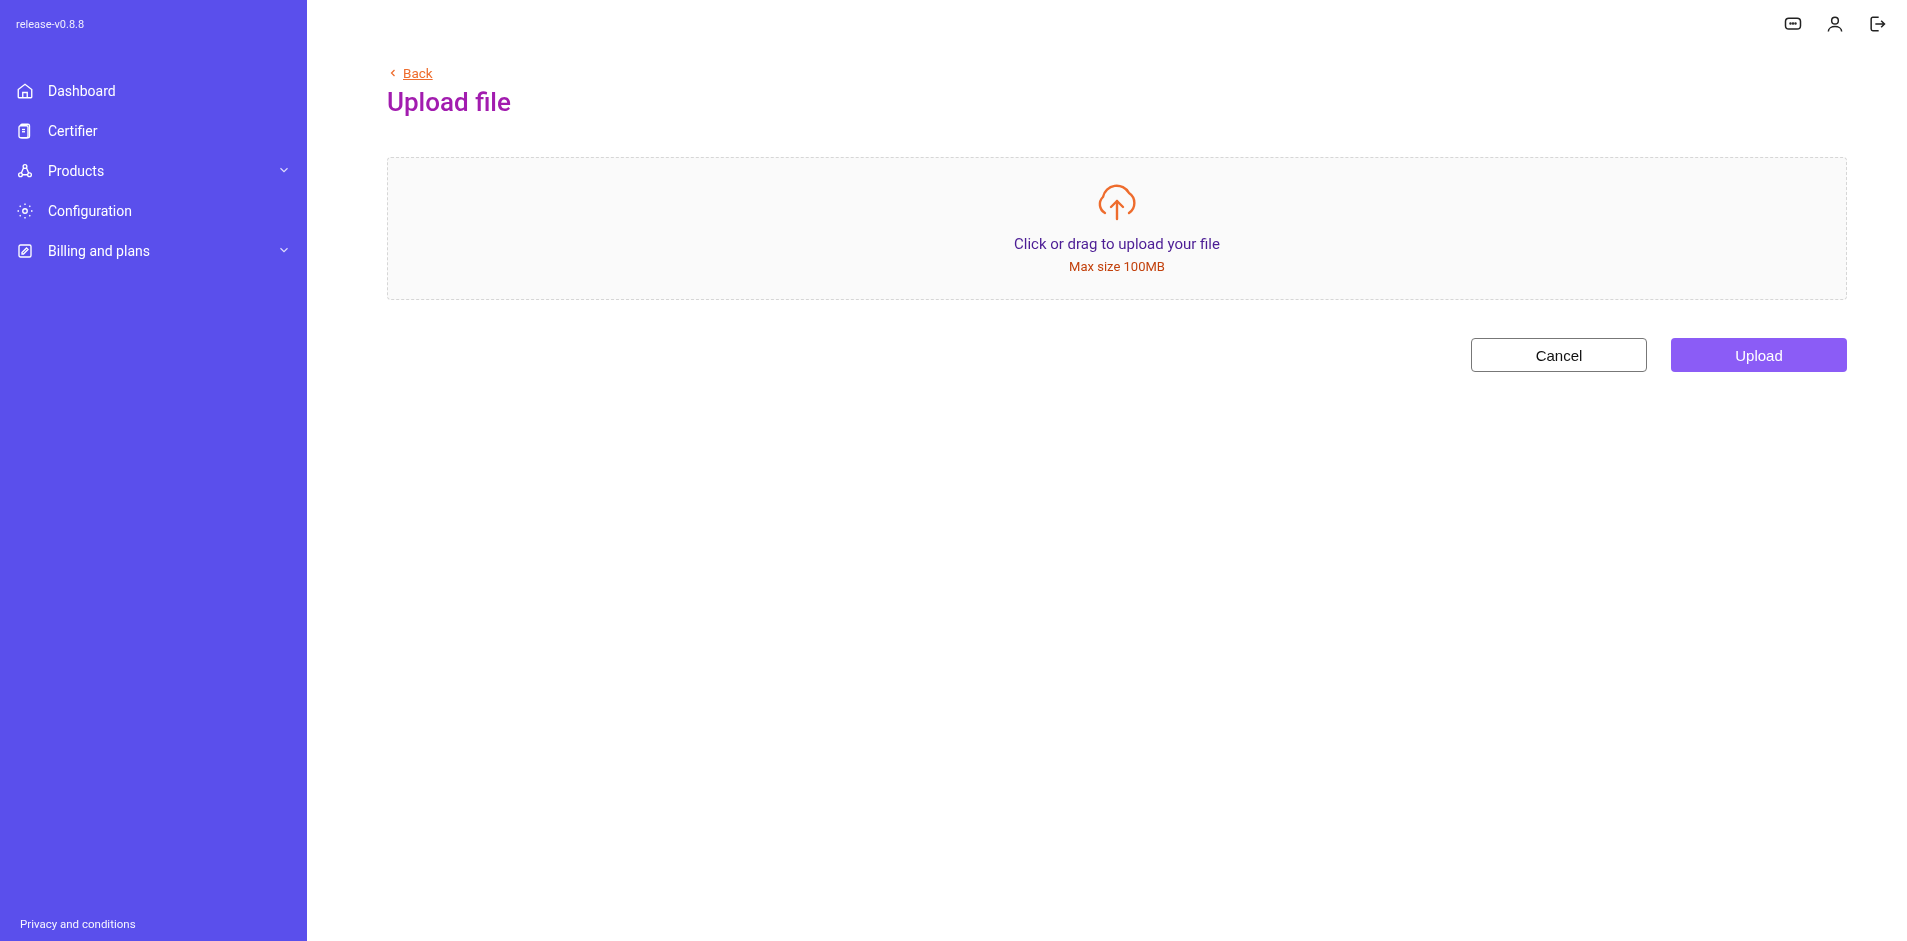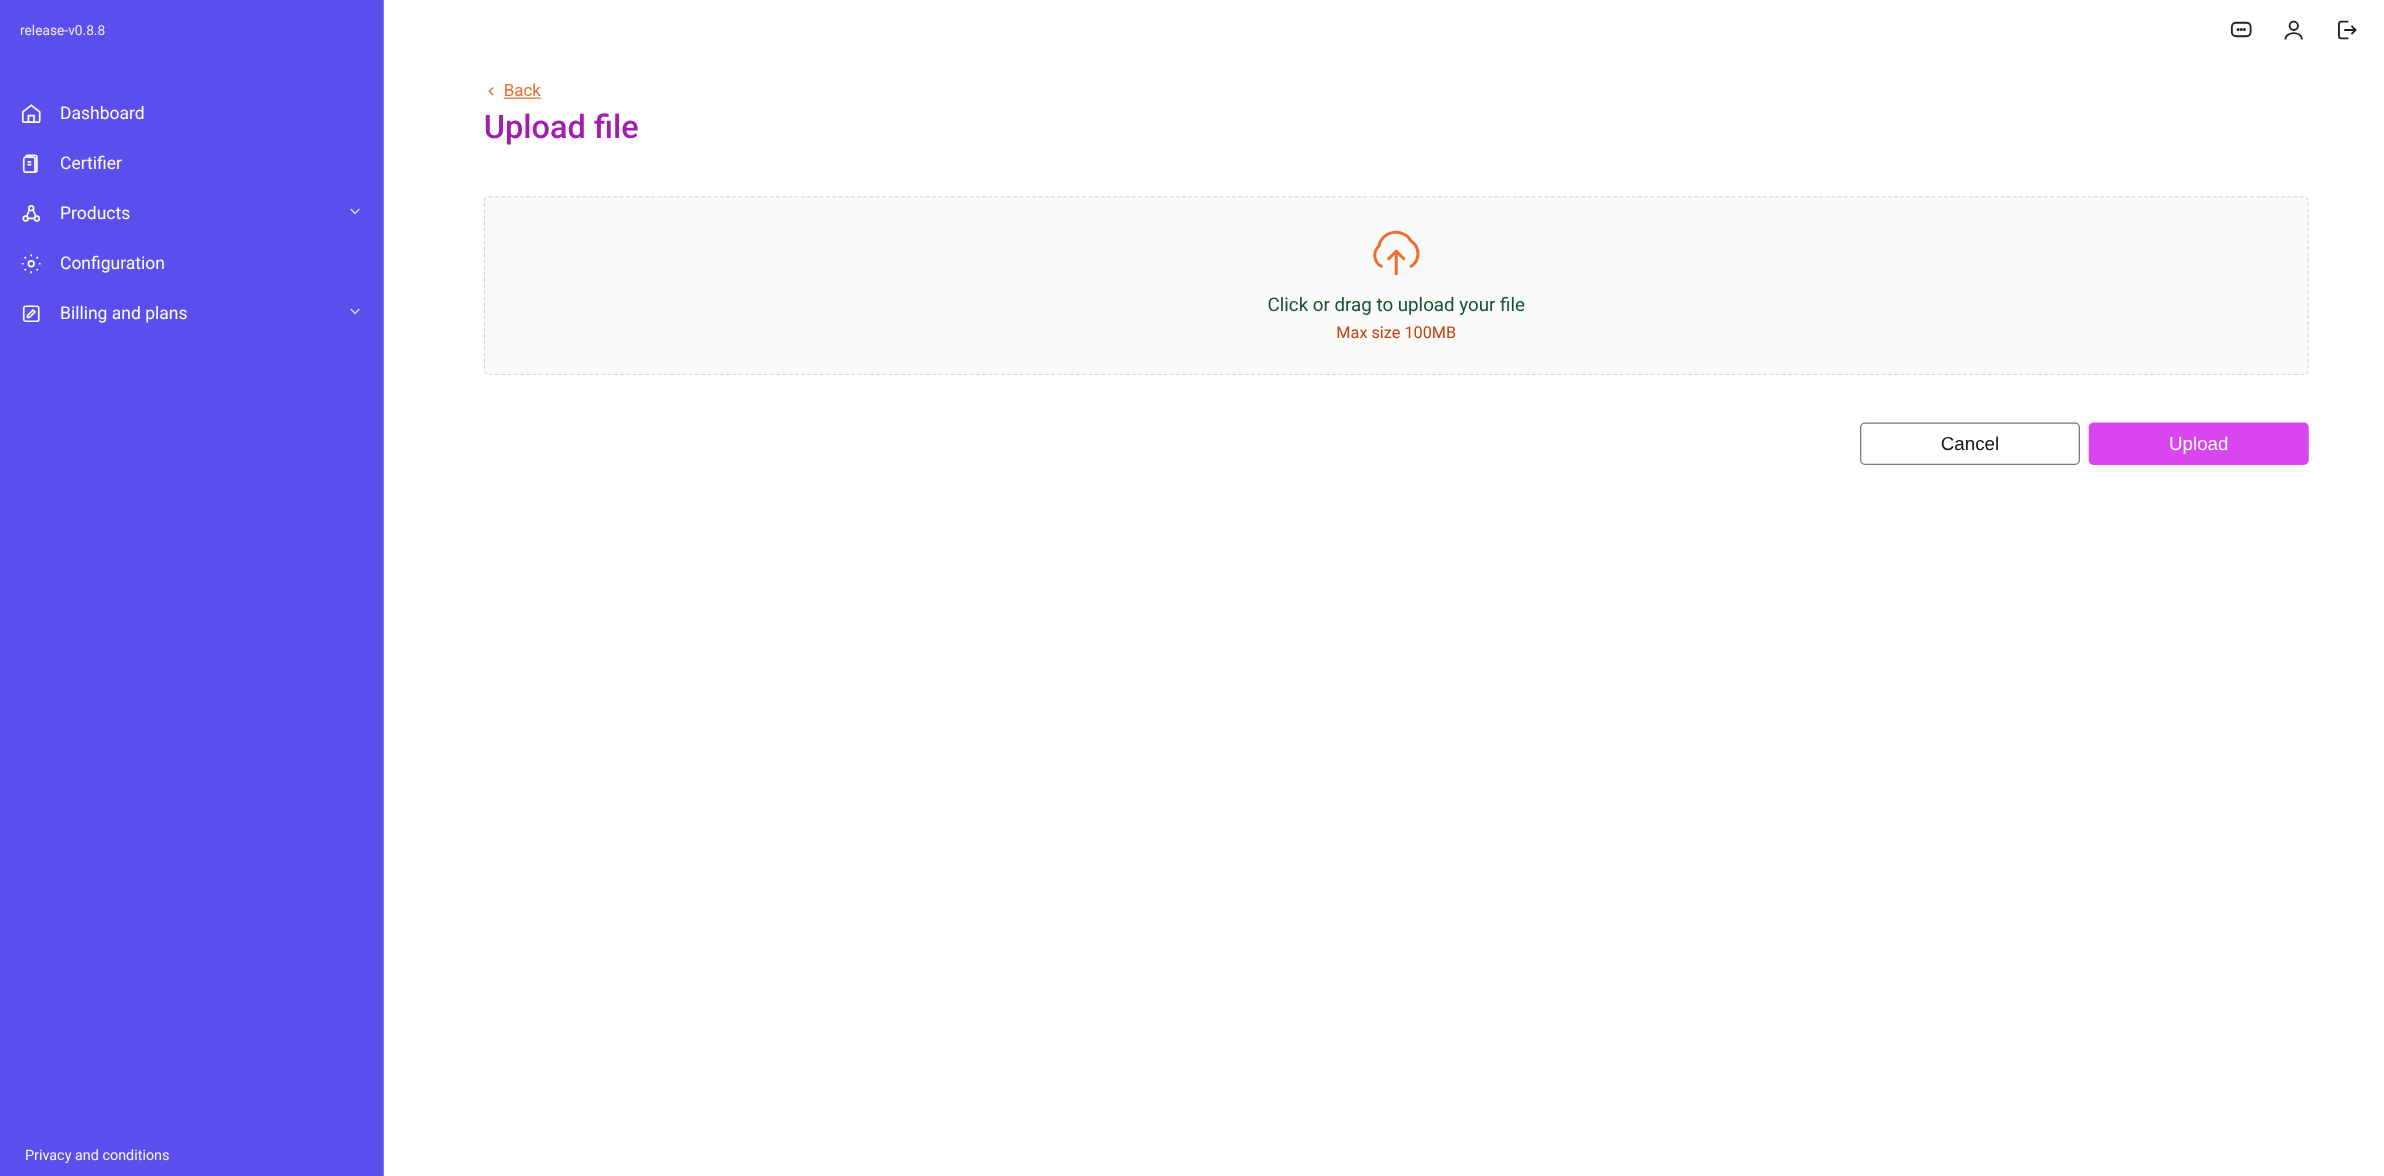--- a/index.html
+++ b/index.html
@@ -132,51 +132,51 @@
     display: flex;
     flex-direction: column;
     align-items: center;
     justify-content: center;
     gap: 6px;
     cursor: pointer;
   }
   .upload-zone .cloud { color: #ee6c2d; }
   .upload-text {
     font-size: 15px;
-    color: #14532d;
+    color: #4c1d95;
   }
   .upload-sub {
     font-size: 13px;
     color: #c2410c;
   }
 
   .actions {
     display: flex;
     justify-content: flex-end;
-    gap: 7px;
+    gap: 24px;
     margin-top: 38px;
   }
   .btn {
     min-width: 176px;
     height: 34px;
     border-radius: 4px;
     font-size: 15px;
     display: inline-flex;
     align-items: center;
     justify-content: center;
     cursor: pointer;
     border: none;
   }
   .btn-cancel {
     background: #fff;
     border: 1px solid #777;
     color: #111;
   }
   .btn-upload {
-    background: #d946ef;
+    background: #8b5cf6;
     color: #fff;
   }
 </style>
 </head>
 <body>
 
 <aside class="sidebar">
   <div class="release">release-v0.8.8</div>
 
   <nav class="nav">

